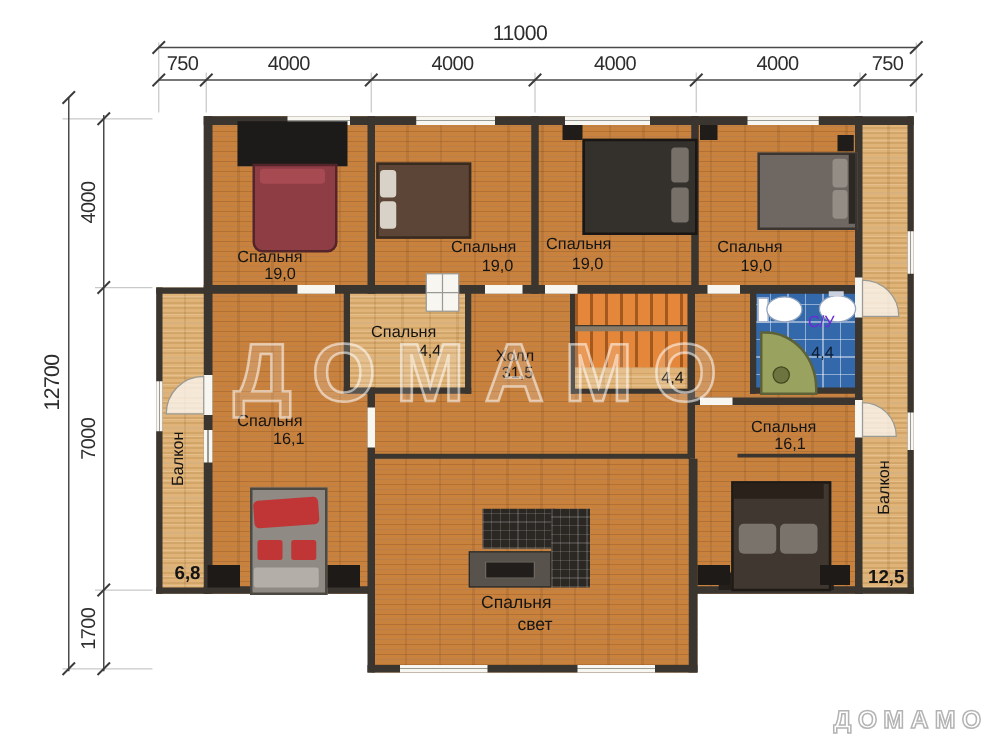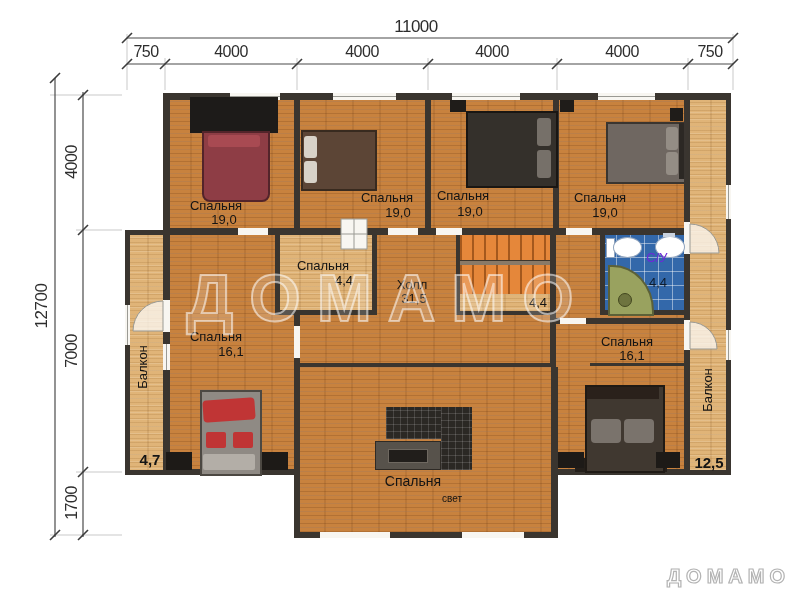--- a/index.html
+++ b/index.html
@@ -239,22 +239,22 @@
   <div class="lbl" style="left:412px;top:284px">Холл</div>
   <div class="lbl" style="left:414px;top:298px">31,5</div>
   <div class="lbl" style="left:538px;top:302px">4,4</div>
   <div class="lbl" style="left:657px;top:257px;color:#6d28d9">С/У</div>
   <div class="lbl" style="left:658px;top:282px;color:#0e1c2e">4,4</div>
   <div class="lbl" style="left:216px;top:336px">Спальня</div>
   <div class="lbl" style="left:231px;top:351px">16,1</div>
   <div class="lbl" style="left:627px;top:341px">Спальня</div>
   <div class="lbl" style="left:632px;top:355px">16,1</div>
   <div class="lbl vert" style="left:142px;top:367px">Балкон</div>
-  <div class="lbl lbl-b" style="left:150px;top:459px">4,7</div>
+  <div class="lbl lbl-b" style="left:150px;top:459px">6,8</div>
   <div class="lbl vert" style="left:707px;top:390px">Балкон</div>
   <div class="lbl lbl-b" style="left:709px;top:462px">12,5</div>
   <div class="lbl" style="left:413px;top:481px;font-size:14px">Спальня</div>
-  <div class="lbl" style="left:452px;top:499px;font-size:10px">свет</div>
+  <div class="lbl" style="left:428px;top:499px;font-size:14px">свет</div>
 
   <div class="wm-center">ДОМАМО</div>
   <div class="wm-logo">ДОМАМО</div>
 
 </div>
 
 </body></html>

